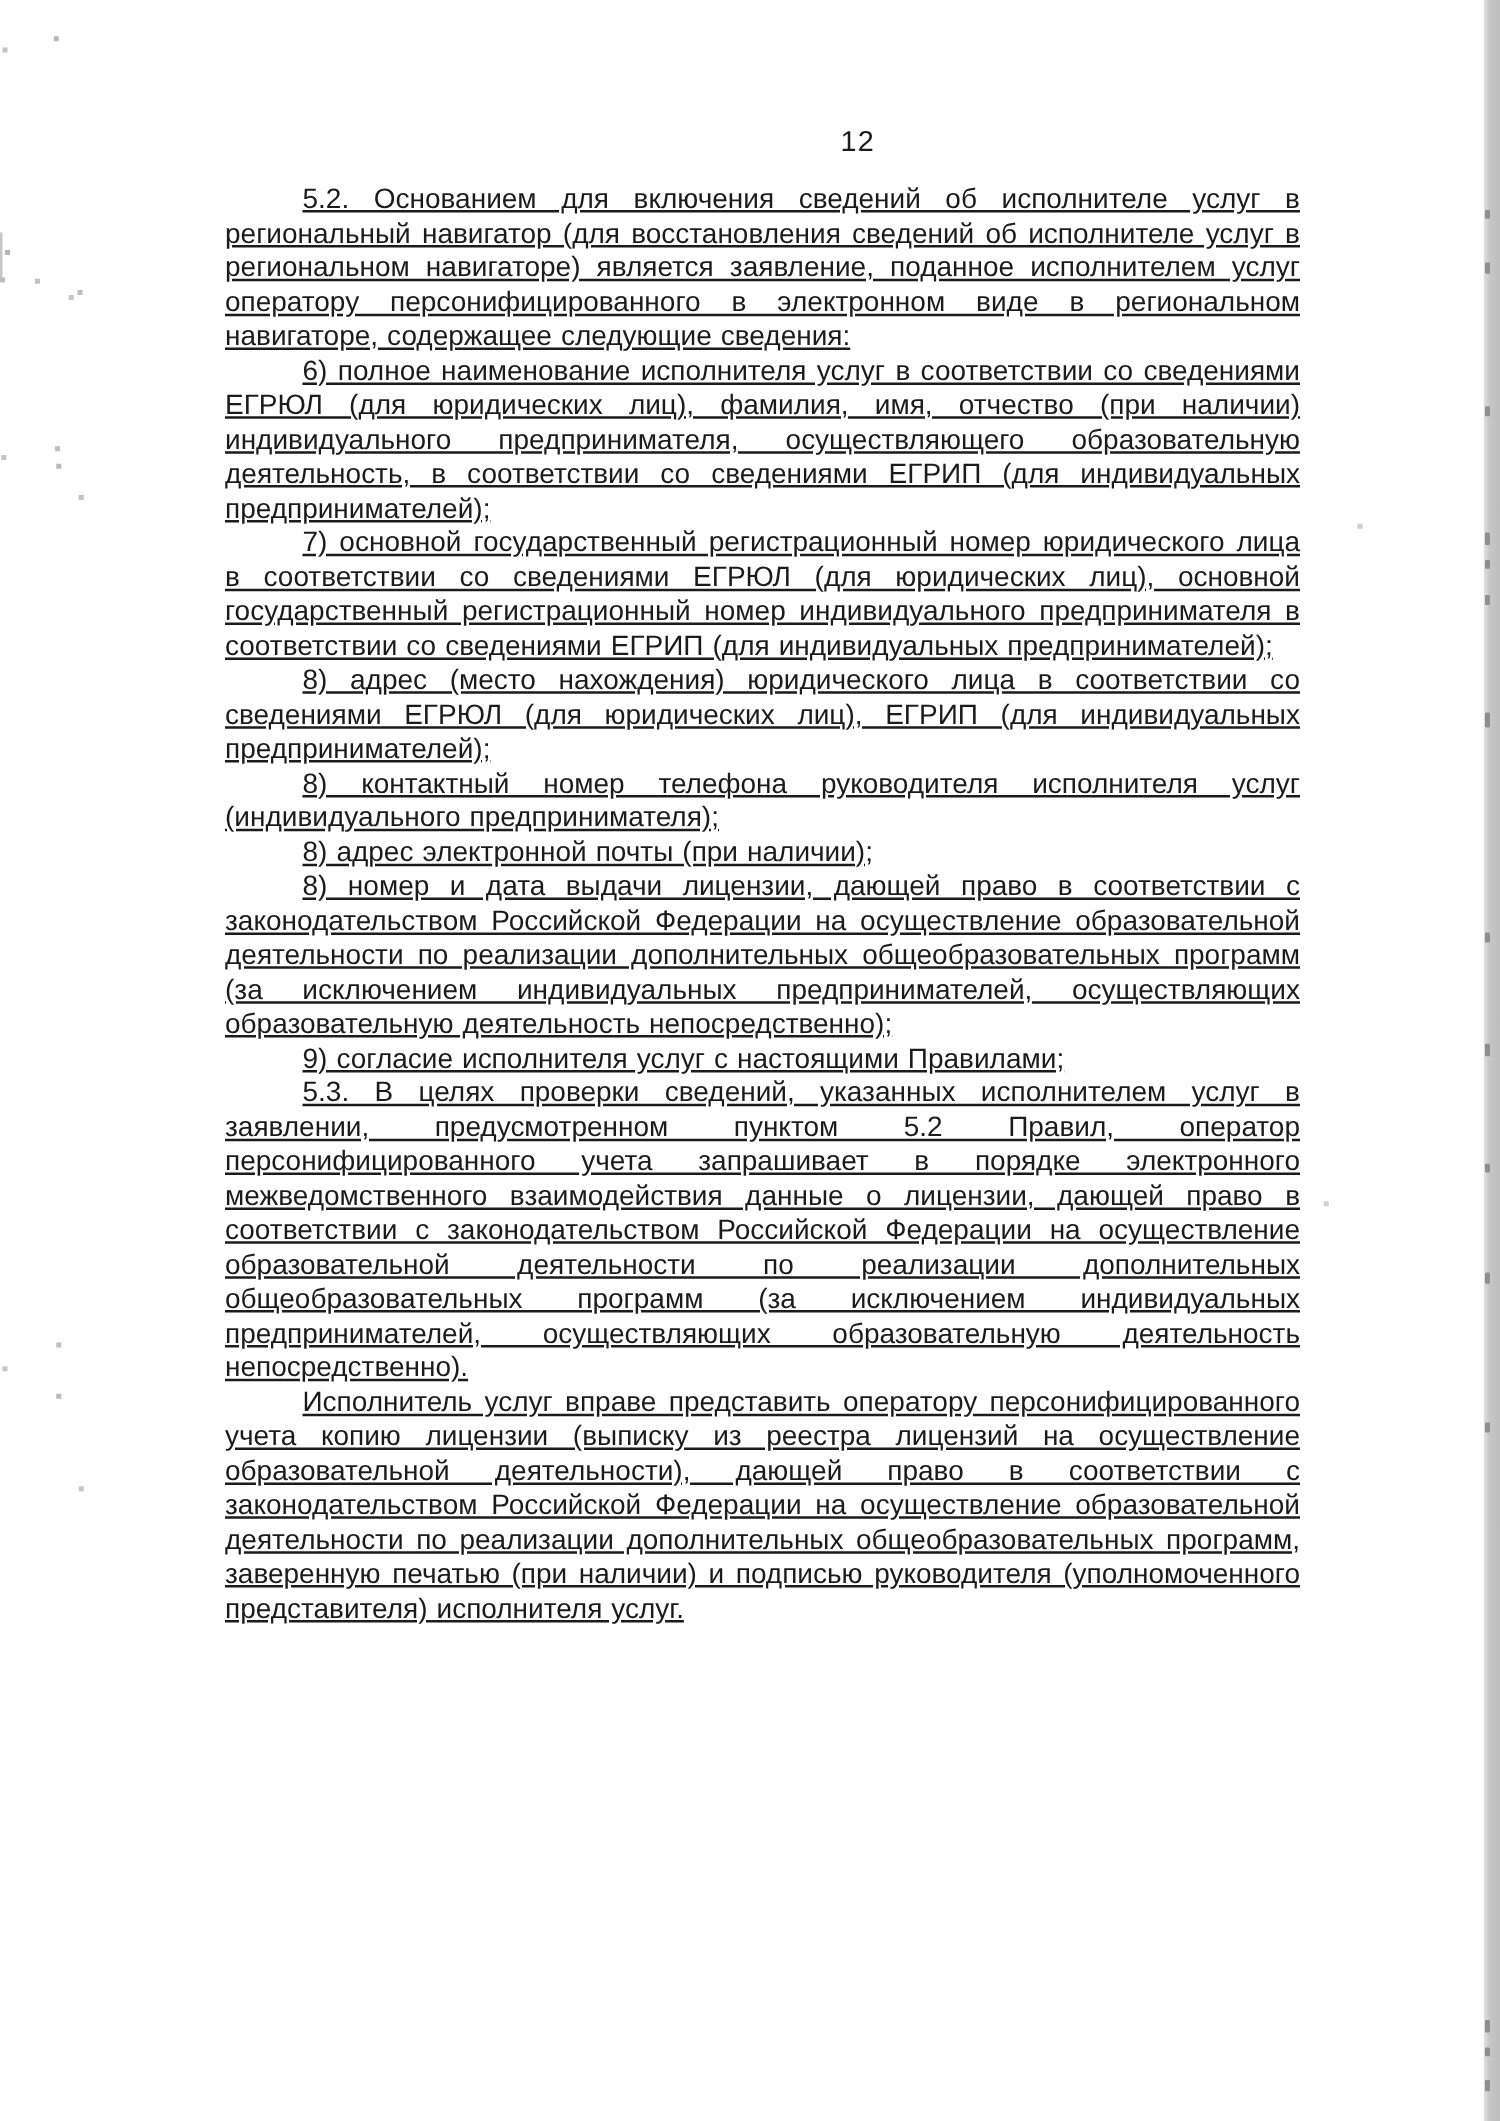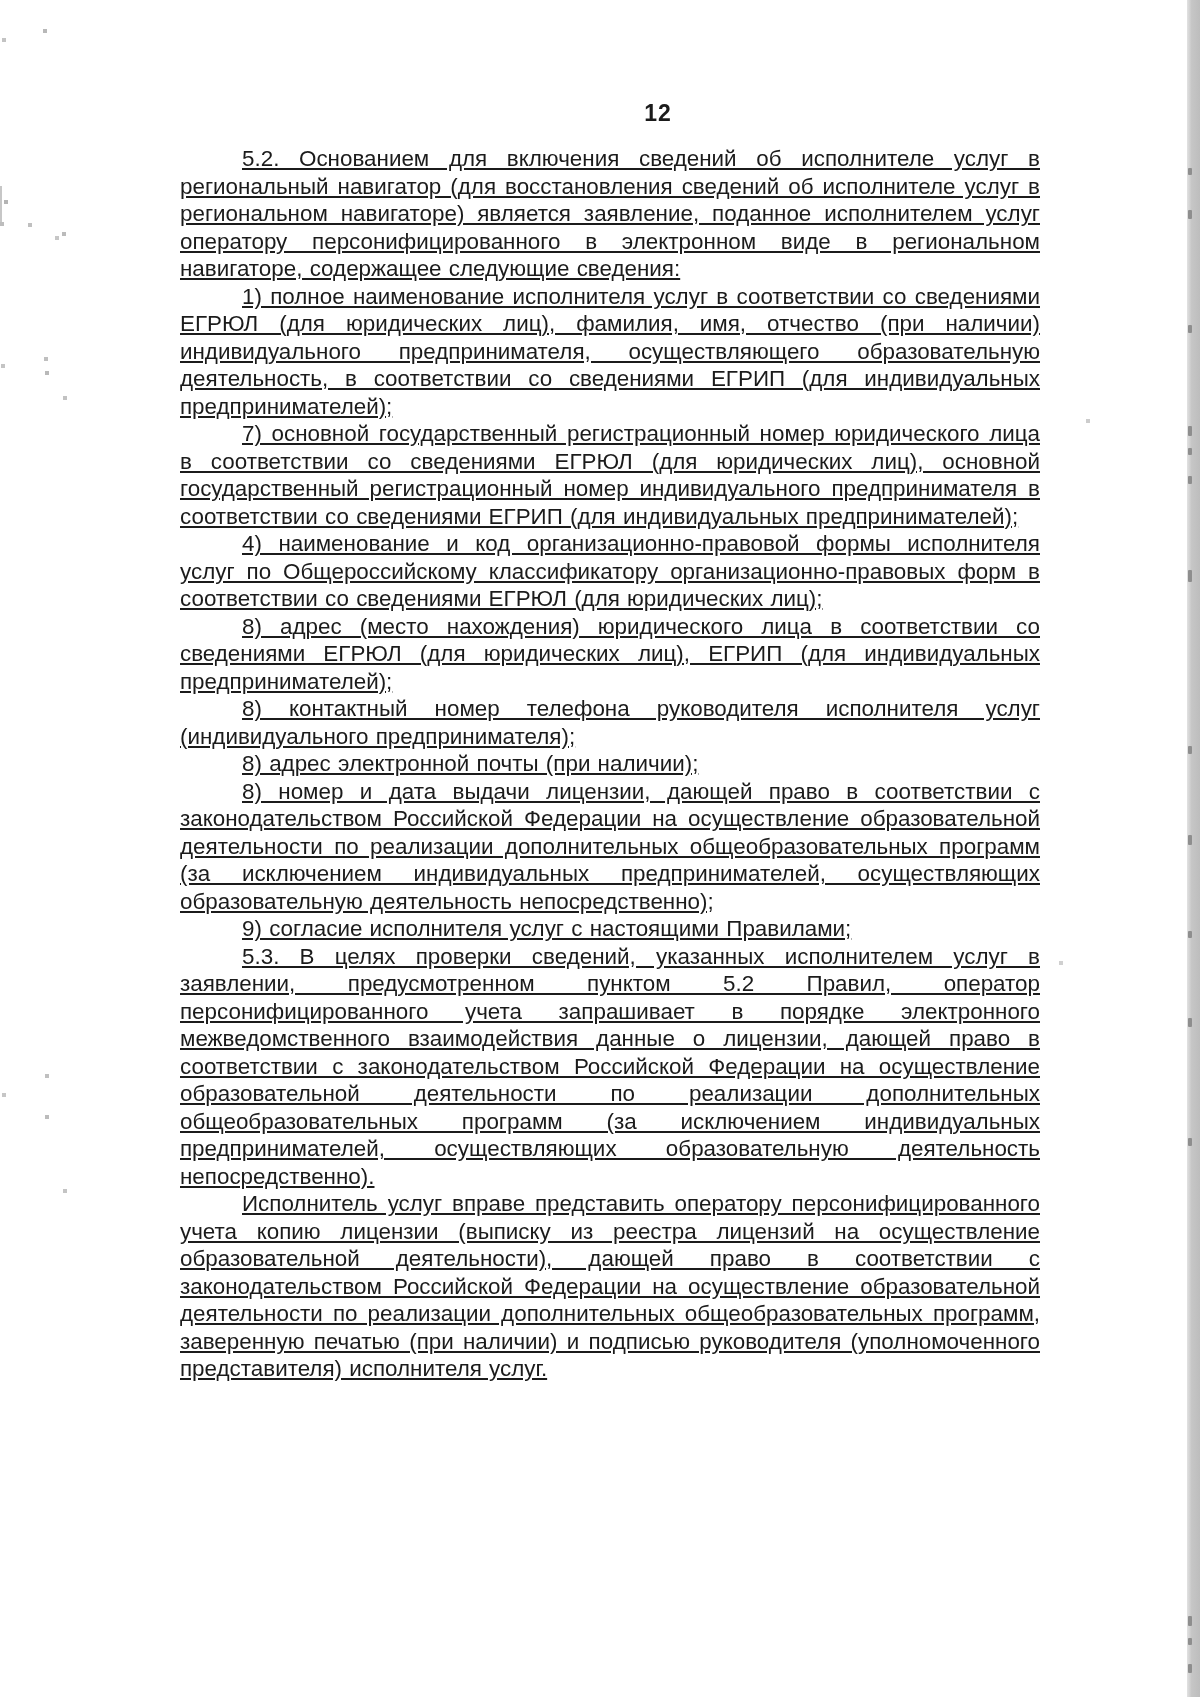--- a/index.html
+++ b/index.html
@@ -10,25 +10,24 @@
     background: #ffffff;
     overflow: hidden;
     font-family: "Liberation Sans", sans-serif;
     color: #1b1b1b;
   }
   .page-number {
     position: absolute;
     top: 100px;
     left: 616px;
     width: 84px;
-    text-align: center;
+    text-align: right;
     font-size: 23px;
     line-height: 26px;
     letter-spacing: 1px;
-    font-weight: bold;
   }
   .content {
     position: absolute;
     left: 180px;
     top: 145px;
     width: 860px;
     font-size: 22.4px;
     line-height: 27.5px;
     text-align: justify;
     text-rendering: optimizeLegibility;
@@ -91,23 +90,22 @@
 </style>
 </head>
 <body>
 
 <div class="page">
 
   <div class="page-number">12</div>
 
   <div class="content">
     <p>5.2. Основанием для включения сведений об исполнителе услуг в региональный навигатор (для восстановления сведений об исполнителе услуг в региональном навигаторе) является заявление, поданное исполнителем услуг оператору персонифицированного в электронном виде в региональном навигаторе, содержащее следующие сведения:</p>
-    <p>1) полное наименование исполнителя услуг в соответствии со сведениями ЕГРЮЛ (для юридических лиц), фамилия, имя, отчество (при наличии) индивидуального предпринимателя, осуществляющего образовательную деятельность, в соответствии со сведениями ЕГРИП (для индивидуальных предпринимателей);</p>
+    <p>6) полное наименование исполнителя услуг в соответствии со сведениями ЕГРЮЛ (для юридических лиц), фамилия, имя, отчество (при наличии) индивидуального предпринимателя, осуществляющего образовательную деятельность, в соответствии со сведениями ЕГРИП (для индивидуальных предпринимателей);</p>
     <p>7) основной государственный регистрационный номер юридического лица в соответствии со сведениями ЕГРЮЛ (для юридических лиц), основной государственный регистрационный номер индивидуального предпринимателя в соответствии со сведениями ЕГРИП (для индивидуальных предпринимателей);</p>
-    <p>4) наименование и код организационно-правовой формы исполнителя услуг по Общероссийскому классификатору организационно-правовых форм в соответствии со сведениями ЕГРЮЛ (для юридических лиц);</p>
     <p>8) адрес (место нахождения) юридического лица в соответствии со сведениями ЕГРЮЛ (для юридических лиц), ЕГРИП (для индивидуальных предпринимателей);</p>
     <p>8) контактный номер телефона руководителя исполнителя услуг (индивидуального предпринимателя);</p>
     <p>8) адрес электронной почты (при наличии);</p>
     <p>8) номер и дата выдачи лицензии, дающей право в соответствии с законодательством Российской Федерации на осуществление образовательной деятельности по реализации дополнительных общеобразовательных программ (за исключением индивидуальных предпринимателей, осуществляющих образовательную деятельность непосредственно);</p>
     <p>9)  согласие исполнителя услуг с настоящими Правилами;</p>
     <p>5.3. В целях проверки сведений, указанных исполнителем услуг в заявлении, предусмотренном пунктом 5.2 Правил, оператор персонифицированного учета запрашивает в порядке электронного межведомственного взаимодействия данные о лицензии, дающей право в соответствии с законодательством Российской Федерации на осуществление образовательной деятельности по реализации дополнительных общеобразовательных программ (за исключением индивидуальных предпринимателей, осуществляющих образовательную деятельность непосредственно).</p>
     <p>Исполнитель услуг вправе представить оператору персонифицированного учета копию лицензии (выписку из реестра лицензий на осуществление образовательной деятельности), дающей право в соответствии с законодательством Российской Федерации на осуществление образовательной деятельности по реализации дополнительных общеобразовательных программ, заверенную печатью (при наличии) и подписью руководителя (уполномоченного представителя) исполнителя услуг.</p>
   </div>
 
   <div class="scan-strip"></div>

